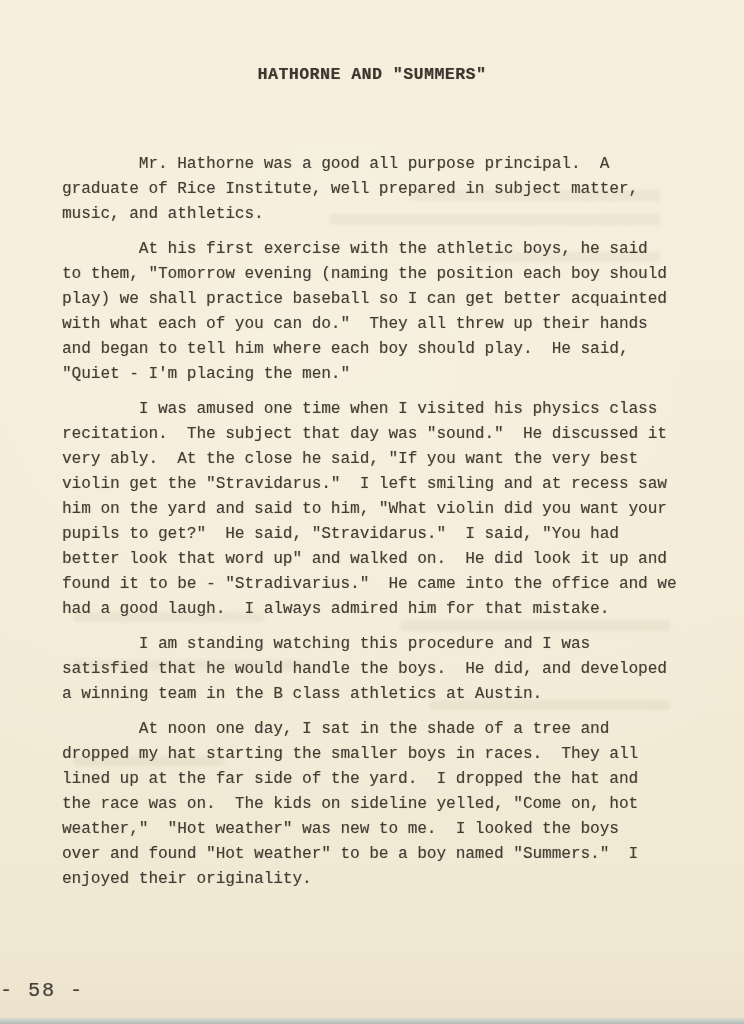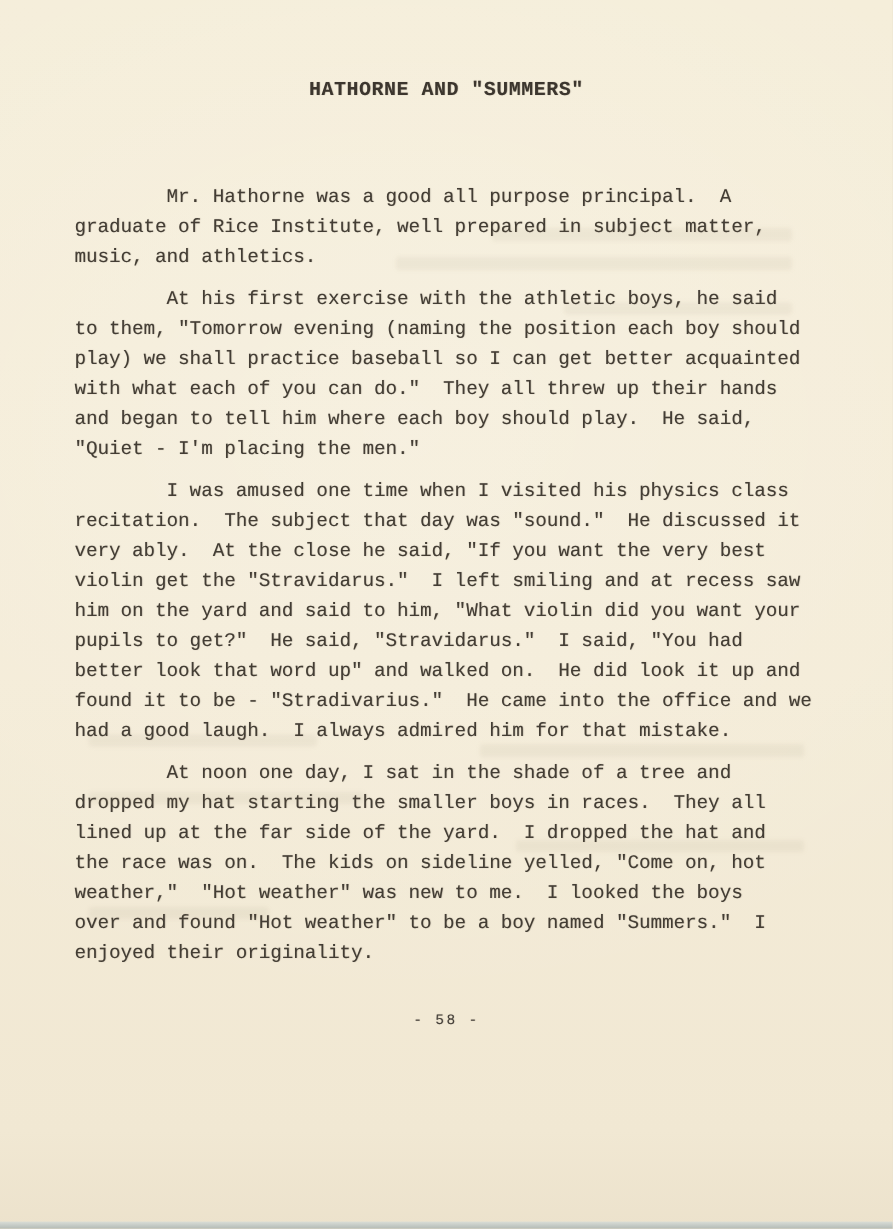--- a/index.html
+++ b/index.html
@@ -40,23 +40,22 @@
   }
   .body-text p {
     margin: 0 0 10px 0;
     white-space: pre-wrap;
     font-size: 16px;
     line-height: 25px;
     color: #433d34;
     text-shadow: 0.4px 0.4px 0.8px rgba(60,50,40,0.4);
   }
   .page-number {
-    margin-top: 32px;
-    text-align: center;
-    font-size: 12px;
+    margin-top: 88px;
+    font-size: 20px;
     line-height: 22px;
     color: #45403a;
     letter-spacing: 2px;
     text-shadow: 0.4px 0.4px 0.7px rgba(60,50,40,0.4);
   }
   
   .ghost {
     position: absolute;
     border-radius: 3px;
     background: rgba(125,112,88,0.07);
@@ -100,20 +99,23 @@
 "Quiet - I'm placing the men."</p>
     <p>        I was amused one time when I visited his physics class
 recitation.  The subject that day was "sound."  He discussed it
 very ably.  At the close he said, "If you want the very best
 violin get the "Stravidarus."  I left smiling and at recess saw
 him on the yard and said to him, "What violin did you want your
 pupils to get?"  He said, "Stravidarus."  I said, "You had
 better look that word up" and walked on.  He did look it up and
 found it to be - "Stradivarius."  He came into the office and we
 had a good laugh.  I always admired him for that mistake.</p>
+    <p>        I am standing watching this procedure and I was
+satisfied that he would handle the boys.  He did, and developed
+a winning team in the B class athletics at Austin.</p>
     <p>        At noon one day, I sat in the shade of a tree and
 dropped my hat starting the smaller boys in races.  They all
 lined up at the far side of the yard.  I dropped the hat and
 the race was on.  The kids on sideline yelled, "Come on, hot
 weather,"  "Hot weather" was new to me.  I looked the boys
 over and found "Hot weather" to be a boy named "Summers."  I
 enjoyed their originality.</p>
   </div>
 
   <div class="page-number">- 58 -</div>

